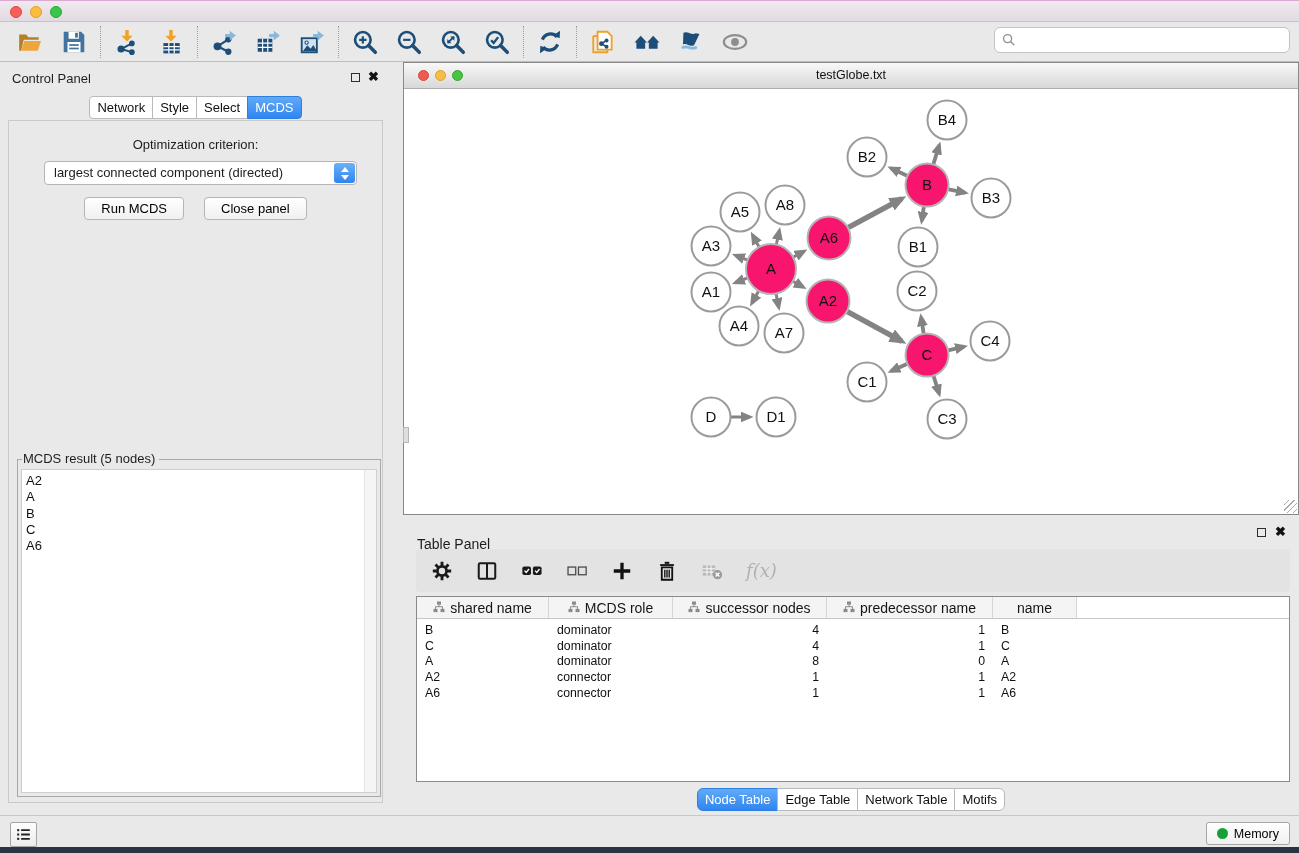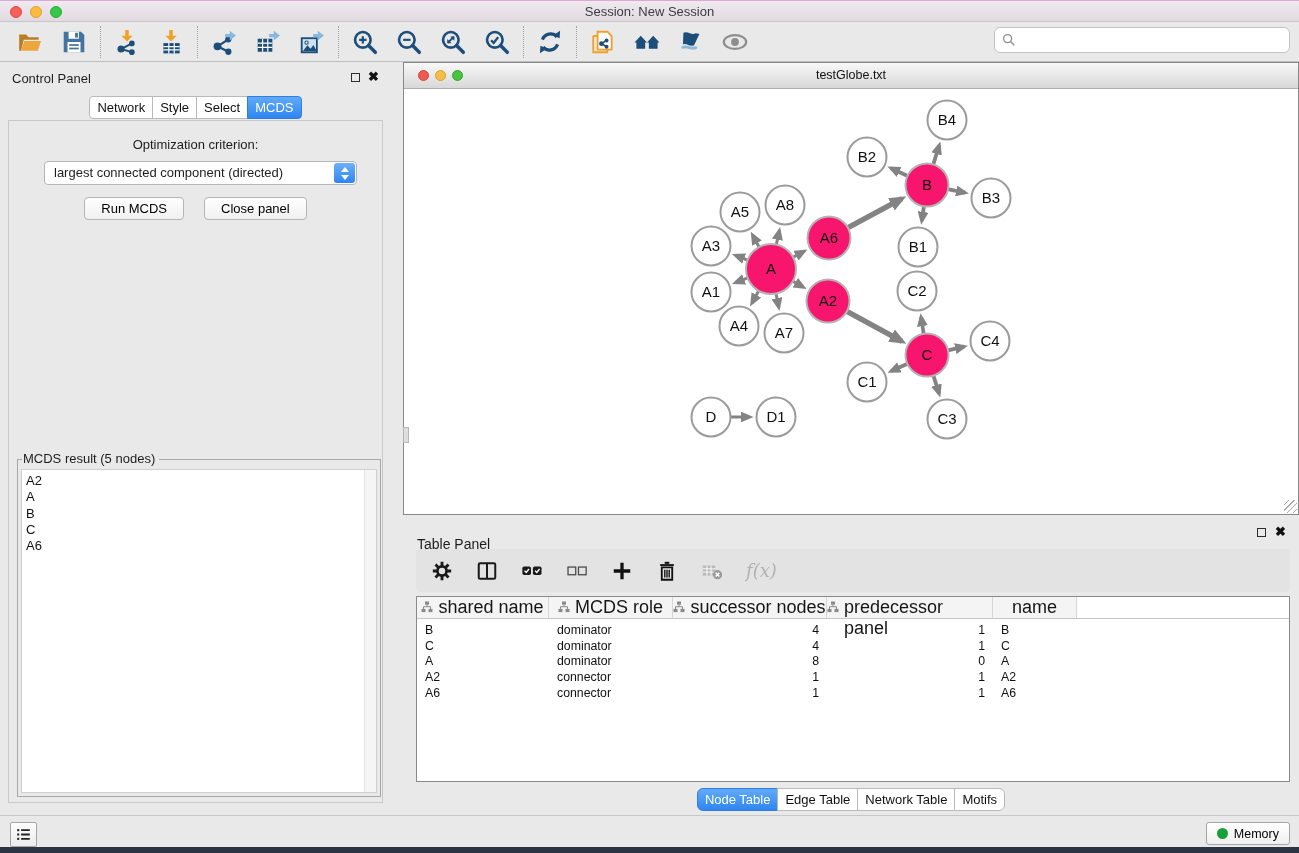--- a/index.html
+++ b/index.html
@@ -72,22 +72,22 @@
   .table-panel { position:absolute; left:403px; top:520px; width:896px; height:295px; background:#e9e9e9; }
   .tp-title { position:absolute; left:14px; top:16px; font-size:14px; }
   .tp-float { right:33px; top:8px; } .tp-close { right:13px; top:4px; }
   .tp-toolbar { position:absolute; left:13px; right:9px; top:29px; height:43px; background:#e3e3e3;
     border-radius:4px; display:flex; align-items:center; gap:21px; padding-left:14px; }
   .tp-btn { width:24px; height:24px; background:none; border:none; padding:1px; cursor:pointer; }
   .tp-btn .ticon { display:block; width:22px; height:22px; }
   .fx { font-family:"DejaVu Serif", serif; font-style:italic; font-size:18px; color:#b1b1b1; }
   .tp-table { position:absolute; left:13px; right:9px; top:76px; bottom:33px; background:#fff; border:1px solid #8a8a8a; overflow:hidden; }
   .tp-header { display:flex; height:22px; border-bottom:1px solid #c6c6c6; }
-  .tp-hcell { background:#f4f4f4; border-right:1px solid #d6d6d6; display:flex; 
-    justify-content:center; gap:5px; font-size:18px; color:#161616; cursor:pointer; }
+  .tp-hcell { background:#f4f4f4; border-right:1px solid #d6d6d6; display:flex; align-items:center;
+    justify-content:center; gap:5px; font-size:14px; color:#161616; cursor:pointer; }
   .tp-hfill { flex:1; background:#fff; }
   .tree-ic { width:12px; height:12px; }
   .tp-rows { padding-top:3px; }
   .tp-row { display:flex; height:15.7px; align-items:center; font-size:12.3px; color:#101010; }
   .tp-cell { padding:0 8px; overflow:hidden; white-space:nowrap; }
   .tp-tabs { position:absolute; left:0; right:0; top:268px; display:flex; justify-content:center; }
   .tp-tabs .seg-tab { border-radius:0; }
   .tp-tabs .seg-tab:first-child { border-radius:6px 0 0 6px; }
   .tp-tabs .seg-tab:last-child { border-radius:0 6px 6px 0; }
 
@@ -102,21 +102,20 @@
 </style>
 </head>
 <body>
 
 <div id="app">
 
   <div class="titlebar">
     <span class="tl red"></span>
     <span class="tl yellow"></span>
     <span class="tl green"></span>
-    <span class="title">Session: New Session</span>
   </div>
 
   <div class="toolbar">
     <div id="tb-groups" style="display:flex;align-items:center;">
         <div class="tb-group">
           <button class="tb-btn">
             <span class="tb-icon"><svg viewBox="0 0 24 24" width="100%" height="100%">
                 <path d="M2 20 V5 h6.5 l2 2.5 H20 v2.5 H6.2 L3.8 20 Z" fill="#b57f28"></path>
                 <path d="M3.8 20 l2.9-9 H22.2 l-3 9 Z" fill="#eda63d"></path>
               </svg></span>
@@ -509,21 +508,21 @@
               </svg></span>
             <span>successor nodes</span>
           </div>
           <div class="tp-hcell" style="width: 166px;">
             <span><svg class="tree-ic" viewBox="0 0 12 12">
                 <rect x="4" y="0.5" width="4" height="3.2" fill="#8a8a8a"></rect>
                 <path d="M6 3.7 v2 M2.5 5.7 v2.2 M9.5 5.7 v2.2 M2.5 5.7 h7" stroke="#8a8a8a" stroke-width="1" fill="none"></path>
                 <rect x="0.5" y="7.9" width="4" height="3.2" fill="#8a8a8a"></rect>
                 <rect x="7.5" y="7.9" width="4" height="3.2" fill="#8a8a8a"></rect>
               </svg></span>
-            <span>predecessor panel</span>
+            <span>predecessor name</span>
           </div>
           <div class="tp-hcell" style="width: 84px;">
             <span>name</span>
           </div>
           <div class="tp-hfill"></div>
         </div>
       <div class="tp-rows" id="tp-rows">
           <div class="tp-row">
             <div class="tp-cell" style="width: 132px; text-align: left;">B</div>
             <div class="tp-cell" style="width: 124px; text-align: left;">dominator</div>

